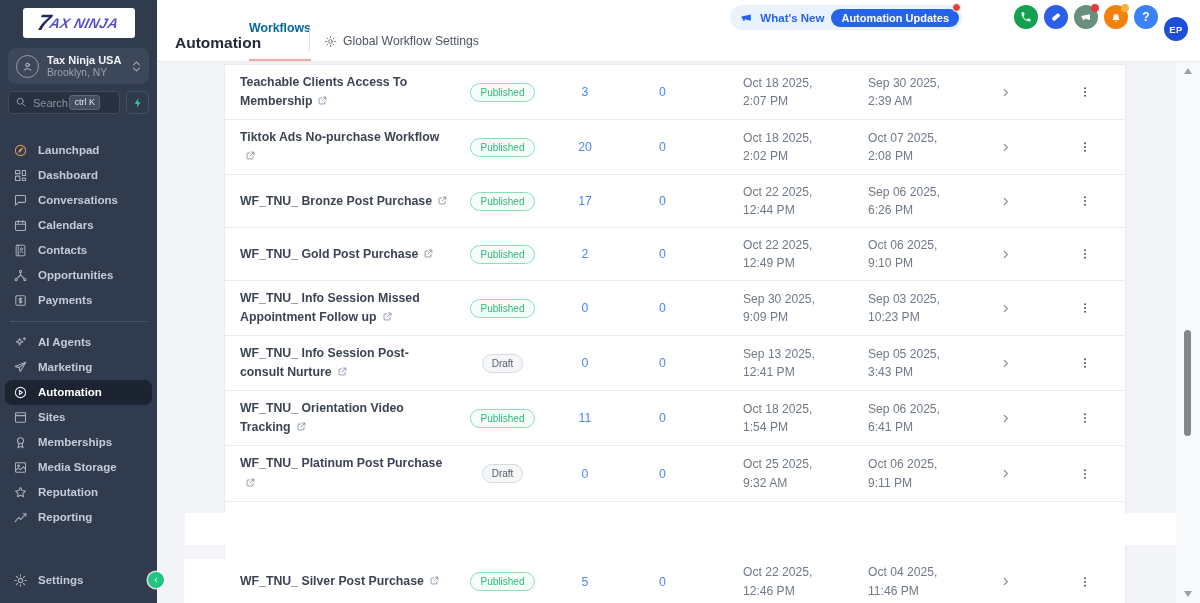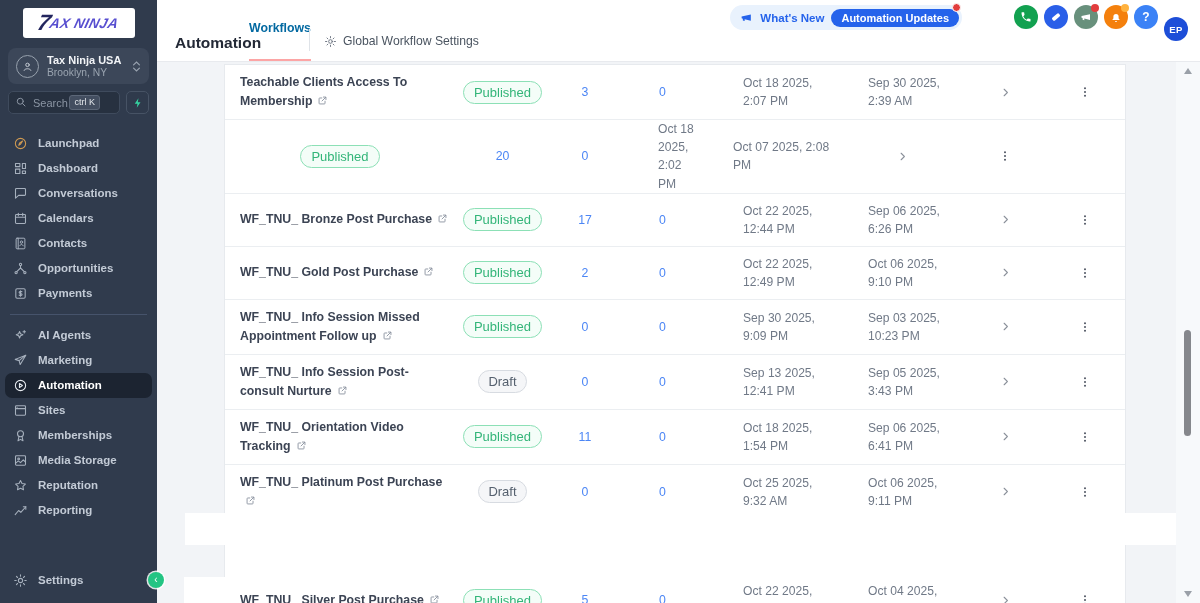--- a/index.html
+++ b/index.html
@@ -18,21 +18,21 @@
   .acct-name { font-size:11px; font-weight:700; color:#f2f4f7; white-space:nowrap; }
   .acct-loc { font-size:10.3px; color:#9aa4b0; margin-top:1px; }
   .acct-carets { display:flex; flex-direction:column; gap:1px; color:#98a2af; }
   .search-row { display:flex; margin:7px 8px 0; }
   .search-box { position:relative; flex:1; }
   .search-box input { width:100%; height:23px; background:#273140; border:1px solid #3f4b5d; border-radius:5px; color:#cfd6de; font-size:11px; padding:0 44px 0 24px; outline:none; font-family:inherit; }
   .search-box input::placeholder { color:#8b95a3; }
   .search-icon-w { position:absolute; left:7px; top:5px; color:#8b95a3; }
   .kbd { position:absolute; right:20px; top:4px; background:#434e60; border:1px solid #5c6activ778; border:1px solid #5c6778; border-radius:3px; font-size:9px; color:#e2e6ea; padding:1px 4px; line-height:1.2; }
   .bolt-btn { width:23px; height:23px; margin-left:6px; background:#2f3a4c; border:1px solid #475365; border-radius:5px; display:flex; align-items:center; justify-content:center; color:#35d6a2; cursor:pointer; }
-  .nav { margin-top:17px; }
+  .nav { margin-top:24px; }
   .nav-item { display:flex; align-items:center; gap:10px; margin:0 5px; padding:5px 8px; border-radius:7px; color:#c3cbd6; font-size:11.5px; font-weight:600; cursor:pointer; line-height:15px; }
   .nav-item .nico { width:15px; height:15px; flex:0 0 15px; color:#a6b0bd; }
   .nav-item.active { background:#1c2431; color:#fff; }
   .nav-item.active .nico { color:#e8ecf1; }
   .nico-launchpad { color:#cf9a52 !important; }
   .side-divider { height:1px; background:#46536b; margin:8px 10px; }
   .side-spacer { flex:1; }
   .nav-bottom { margin-bottom:10px; }
   .collapse-btn { position:absolute; left:148px; top:572px; width:16px; height:16px; border-radius:50%; background:#23c483; color:#fff; border:none; box-shadow:0 0 0 1.5px rgba(255,255,255,.85); font-size:10px; line-height:14px; text-align:center; cursor:pointer; z-index:8; padding:0; }
 
@@ -58,21 +58,21 @@
   .c-avatar { background:#1d4ed8; font-size:9.5px; font-weight:700; letter-spacing:.3px;margin-top:12px; }
   .ic-dot-red { position:absolute; top:-1px; right:-1px; width:8px; height:8px; border-radius:50%; background:#e23d3d; }
   .ic-dot-amber { position:absolute; top:-1px; right:-1px; width:8px; height:8px; border-radius:50%; background:#ffb23e; }
 
   
   .content { position:absolute; left:157px; top:62px; width:1043px; height:541px; background:#f2f4f7; overflow:hidden; }
   .card { position:absolute; left:67px; top:2px; width:902px; background:#fff; border:1px solid #e7eaee; border-bottom:none; }
   .row { display:grid; grid-template-columns:230px 95px 70px 85px 135px 125px 80px 80px; align-items:center; min-height:53px; border-bottom:1px solid #ebeef1; background:#fff; }
   .cell-name { padding:8px 6px 8px 15px; font-weight:600; color:#3c4454; font-size:12.3px; line-height:1.55; }
   .ext { color:#8b93a0; margin-left:5px; vertical-align:-1px; display:inline-block; }
-  .badge { justify-self:center; font-size:13px; font-weight:500; padding:3px 10px; border-radius:999px; white-space:nowrap; }
+  .badge { justify-self:center; font-size:10px; font-weight:500; padding:3px 10px; border-radius:999px; white-space:nowrap; }
   .badge.published { color:#33b579; border:1px solid #8ce0b6; background:#f4fdf8; }
   .badge.draft { color:#55606e; border:1px solid #d7dbe1; background:#f5f6f8; padding:3px 9px; }
   .count { text-align:center; color:#4c86f5; font-size:12.3px; font-weight:500; cursor:pointer; }
   .date { color:#707987; font-size:12.1px; line-height:1.5; }
   .date.d1 { padding-left:38px; padding-right:8px; }
   .date.d2 { padding-left:28px; padding-right:8px; }
   .chev { text-align:center; color:#8a909a; font-size:14px; cursor:pointer; }
   .kebab { text-align:center; color:#3f4654; cursor:pointer; }
   .partial-clip { height:25px; overflow:hidden; border-bottom:1px solid #ebeef1; }
   .partial-clip .row { border-bottom:none; }
@@ -474,20 +474,23 @@
               <use href="#i-chevron-right"></use>
             </svg>
           </div>
     <div class="kebab">
             <svg width="14" height="14" style="margin:0 auto">
               <use href="#i-kebab"></use>
             </svg>
           </div>
   </div>
         <div class="row">
+    <div class="cell-name"><span class="nm">Tiktok Ads No-purchase Workflow</span><span class="ext"><svg width="11" height="11">
+                <use href="#i-external"></use>
+              </svg></span></div>
     <span class="badge published">Published</span>
     <div class="count c1">20</div>
     <div class="count c2">0</div>
     <div class="date d1">Oct 18 2025, 2:02 PM</div>
     <div class="date d2">Oct 07 2025, 2:08 PM</div>
     <div class="chev">
             <svg width="13" height="13" style="margin:0 auto">
               <use href="#i-chevron-right"></use>
             </svg>
           </div>

